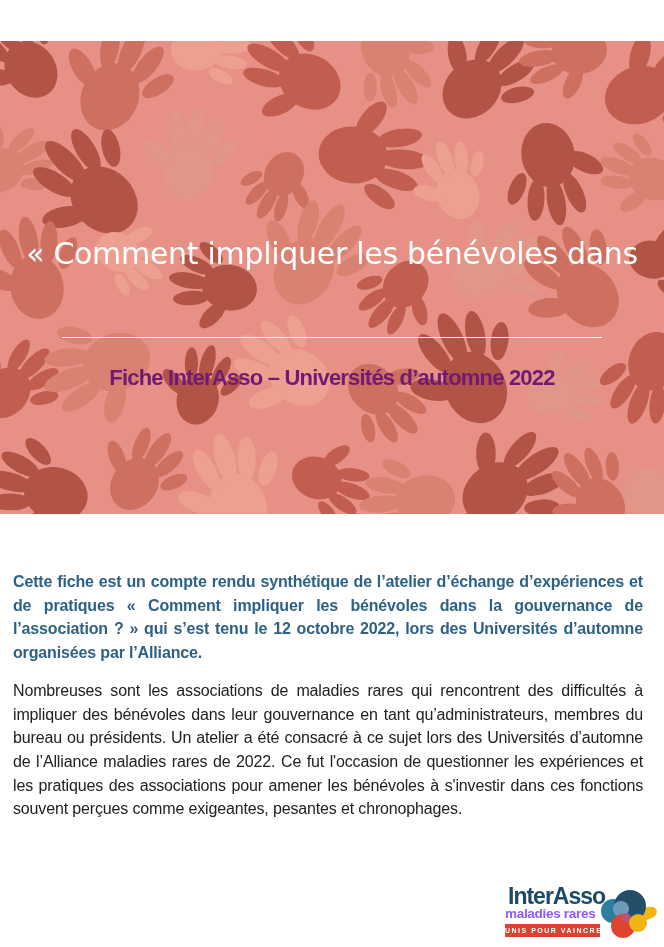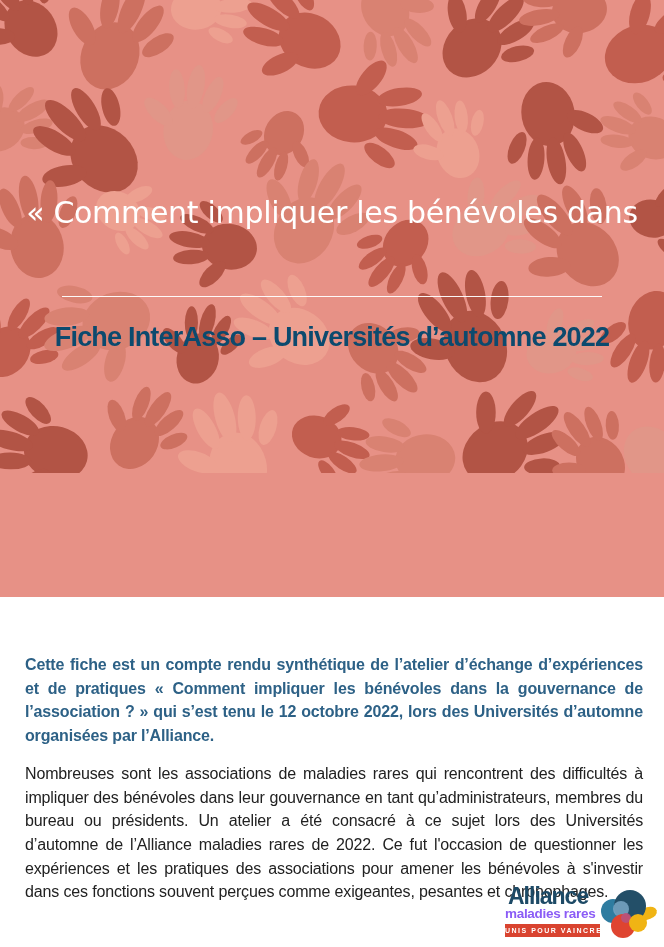--- a/index.html
+++ b/index.html
@@ -7,23 +7,24 @@
     position:relative;
     width:664px;height:947px;
     background:#ffffff;
     overflow:hidden;
     font-family:"Liberation Sans",sans-serif;
   }
 
   
   .header{
     position:relative;
-    width:664px;height:597px;
+    width:664px;height:473px;
     background:#e79186;
     overflow:hidden;
+    margin-top:41px;
   }
   .header svg{position:absolute;left:0;top:0;display:block;}
   .header-titles{
     position:absolute;left:0;top:190px;width:100%;
     text-align:center;z-index:5;
   }
   .title-line{
     font-family:"DejaVu Sans",sans-serif;
     font-weight:500;
     font-size:30px;line-height:45px;
@@ -34,29 +35,29 @@
   .title-divider{
     position:absolute;left:50%;top:296px;z-index:5;
     transform:translateX(-50%);
     width:540px;height:1px;
     background:rgba(255,255,255,0.95);
   }
   .subtitle{
     position:absolute;left:0;top:318px;width:100%;z-index:5;
     text-align:center;
     font-weight:700;
-    font-size:27px;line-height:38px;
+    font-size:22px;line-height:38px;
     letter-spacing:-0.8px;
-    color:#0c4a6e;
+    color:#701a75;
     white-space:nowrap;
   }
 
   
   .content{
-    padding:56px 21px 0 25px;
+    padding:56px 21px 0 13px;
   }
   .content p{
     margin:0;
     font-size:16px;
     line-height:23.7px;
     letter-spacing:-0.15px;
     text-align:justify;
   }
   p.lead{
     font-weight:700;
@@ -171,21 +172,21 @@
     <div class="subtitle">Fiche InterAsso – Universités d’automne 2022</div>
   </div>
 
   <div class="content">
     <p class="lead">Cette fiche est un compte rendu synthétique de l’atelier d’échange d’expériences et de pratiques « Comment impliquer les bénévoles dans la gouvernance de l’association ? » qui s’est tenu le 12 octobre 2022, lors des Universités d’automne organisées par l’Alliance.</p>
     <p class="intro">Nombreuses sont les associations de maladies rares qui rencontrent des difficultés à impliquer des bénévoles dans leur gouvernance en tant qu’administrateurs, membres du bureau ou présidents. Un atelier a été consacré à ce sujet lors des Universités d’automne de l’Alliance maladies rares de 2022. Ce fut l'occasion de questionner les expériences et les pratiques des associations pour amener les bénévoles à s'investir dans ces fonctions souvent perçues comme exigeantes, pesantes et chronophages.</p>
   </div>
 
   <div class="logo">
     <div class="logo-textcol">
-      <div class="logo-name">Alliance</div>
+      <div class="logo-name">InterAsso</div>
       <div class="logo-subname">maladies rares</div>
       <div class="logo-tagline">UNIS POUR VAINCRE</div>
     </div>
     <div class="logo-mark">
       <div class="blob-drop"></div>
       <div class="blob blob-teal"></div>
       <div class="blob blob-navy"></div>
       <div class="blob blob-light"></div>
       <div class="blob blob-red"></div>
       <div class="blob blob-pink"></div>

